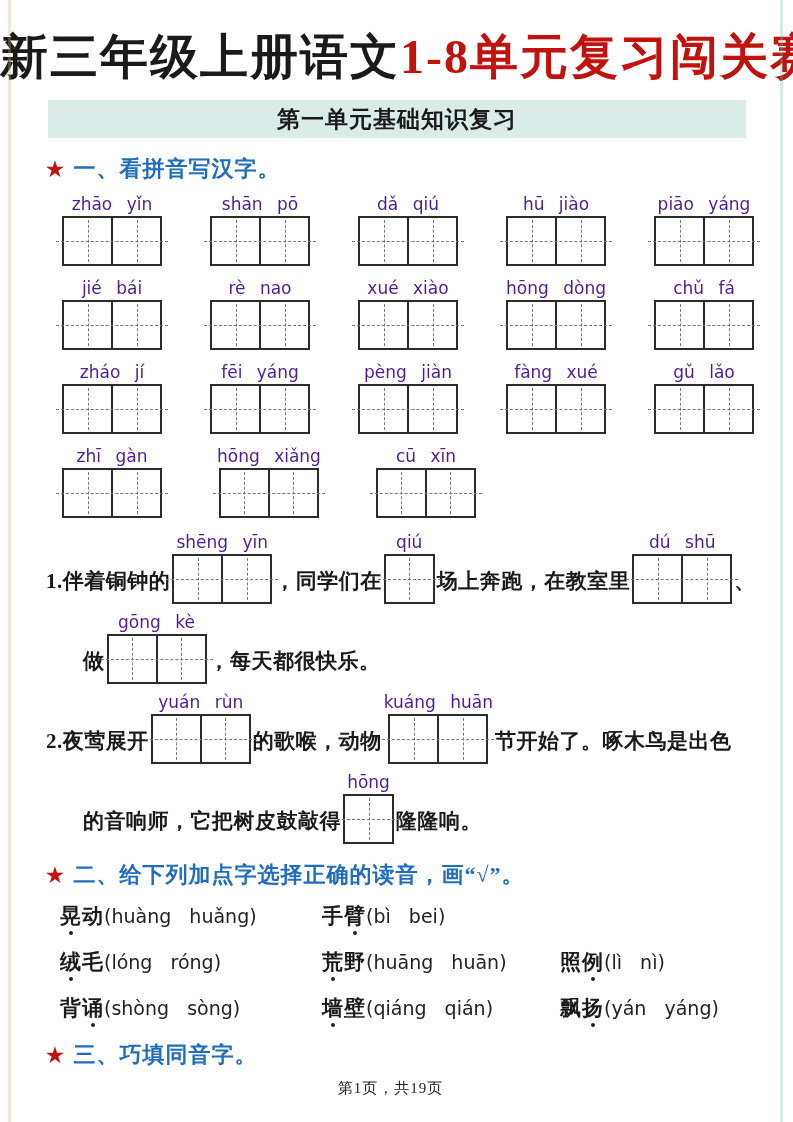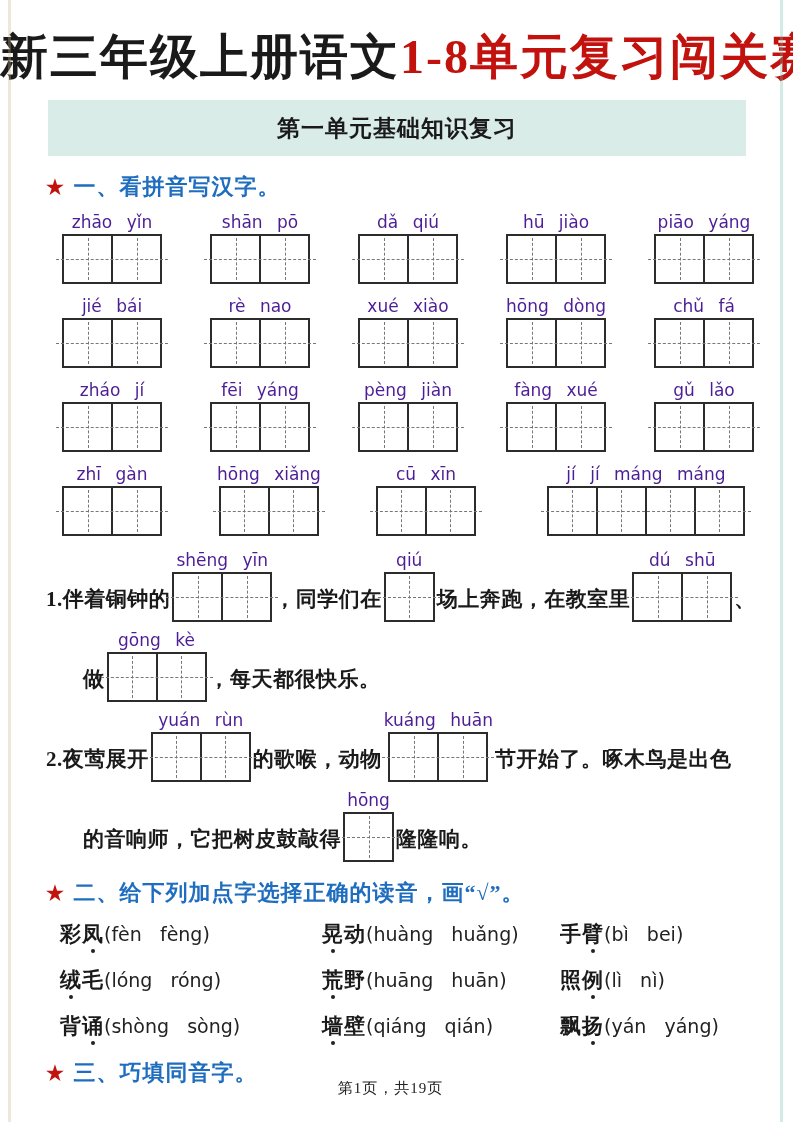--- a/index.html
+++ b/index.html
@@ -24,21 +24,21 @@
     line-height:54px;
     font-weight:bold;
     letter-spacing:2px;
     white-space:nowrap;
   }
   .title .t-red{color:#c1120e;}
 
   
   .banner{
     margin:16px 0 0 48px;
-    width:698px;height:56px;
+    width:698px;height:38px;
     background:#d9ece8;
     display:flex;align-items:center;justify-content:center;
     font-size:23px;font-weight:bold;letter-spacing:1px;
   }
 
   
   .sec-head{
     margin:16px 0 0 46px;
     font-size:22px;font-weight:bold;
     letter-spacing:1px;
@@ -252,29 +252,20 @@
             <div class="wcell"></div>
           </div>
         </div>
         <div class="py-group">
           <div class="py-label">cū xīn</div>
           <div class="wbox">
             <div class="wcell"></div>
             <div class="wcell"></div>
           </div>
         </div>
-        <div class="py-group">
-          <div class="py-label">jí jí máng máng</div>
-          <div class="wbox">
-            <div class="wcell"></div>
-            <div class="wcell"></div>
-            <div class="wcell"></div>
-            <div class="wcell"></div>
-          </div>
-        </div>
       </div>
     </div>
 
   <div class="sentences" id="sentences">
       <div class="sent-line">
         <span class="sent-text">1.伴着铜钟的</span>
         <div class="sent-group">
           <div class="py-label">shēng yīn</div>
           <div class="wbox">
             <div class="wcell"></div>
@@ -340,21 +331,20 @@
       </div>
     </div>
 
   <div class="sec-head">
     <span class="star">★</span>
     <span class="sec-label">二、给下列加点字选择正确的读音，画“√”。</span>
   </div>
 
   <div class="word-grid" id="word-grid">
       <div class="word-row">
-        <div class="word-item"><span class="word-chars"><span class="wchar">彩</span><span class="wchar dot">凤</span></span><span class="word-opts">(fèn   fèng)</span></div>
         <div class="word-item"><span class="word-chars"><span class="wchar dot">晃</span><span class="wchar">动</span></span><span class="word-opts">(huàng   huǎng)</span></div>
         <div class="word-item"><span class="word-chars"><span class="wchar">手</span><span class="wchar dot">臂</span></span><span class="word-opts">(bì   bei)</span></div>
       </div>
       <div class="word-row">
         <div class="word-item"><span class="word-chars"><span class="wchar dot">绒</span><span class="wchar">毛</span></span><span class="word-opts">(lóng   róng)</span></div>
         <div class="word-item"><span class="word-chars"><span class="wchar dot">荒</span><span class="wchar">野</span></span><span class="word-opts">(huāng   huān)</span></div>
         <div class="word-item"><span class="word-chars"><span class="wchar">照</span><span class="wchar dot">例</span></span><span class="word-opts">(lì   nì)</span></div>
       </div>
       <div class="word-row">
         <div class="word-item"><span class="word-chars"><span class="wchar">背</span><span class="wchar dot">诵</span></span><span class="word-opts">(shòng   sòng)</span></div>

